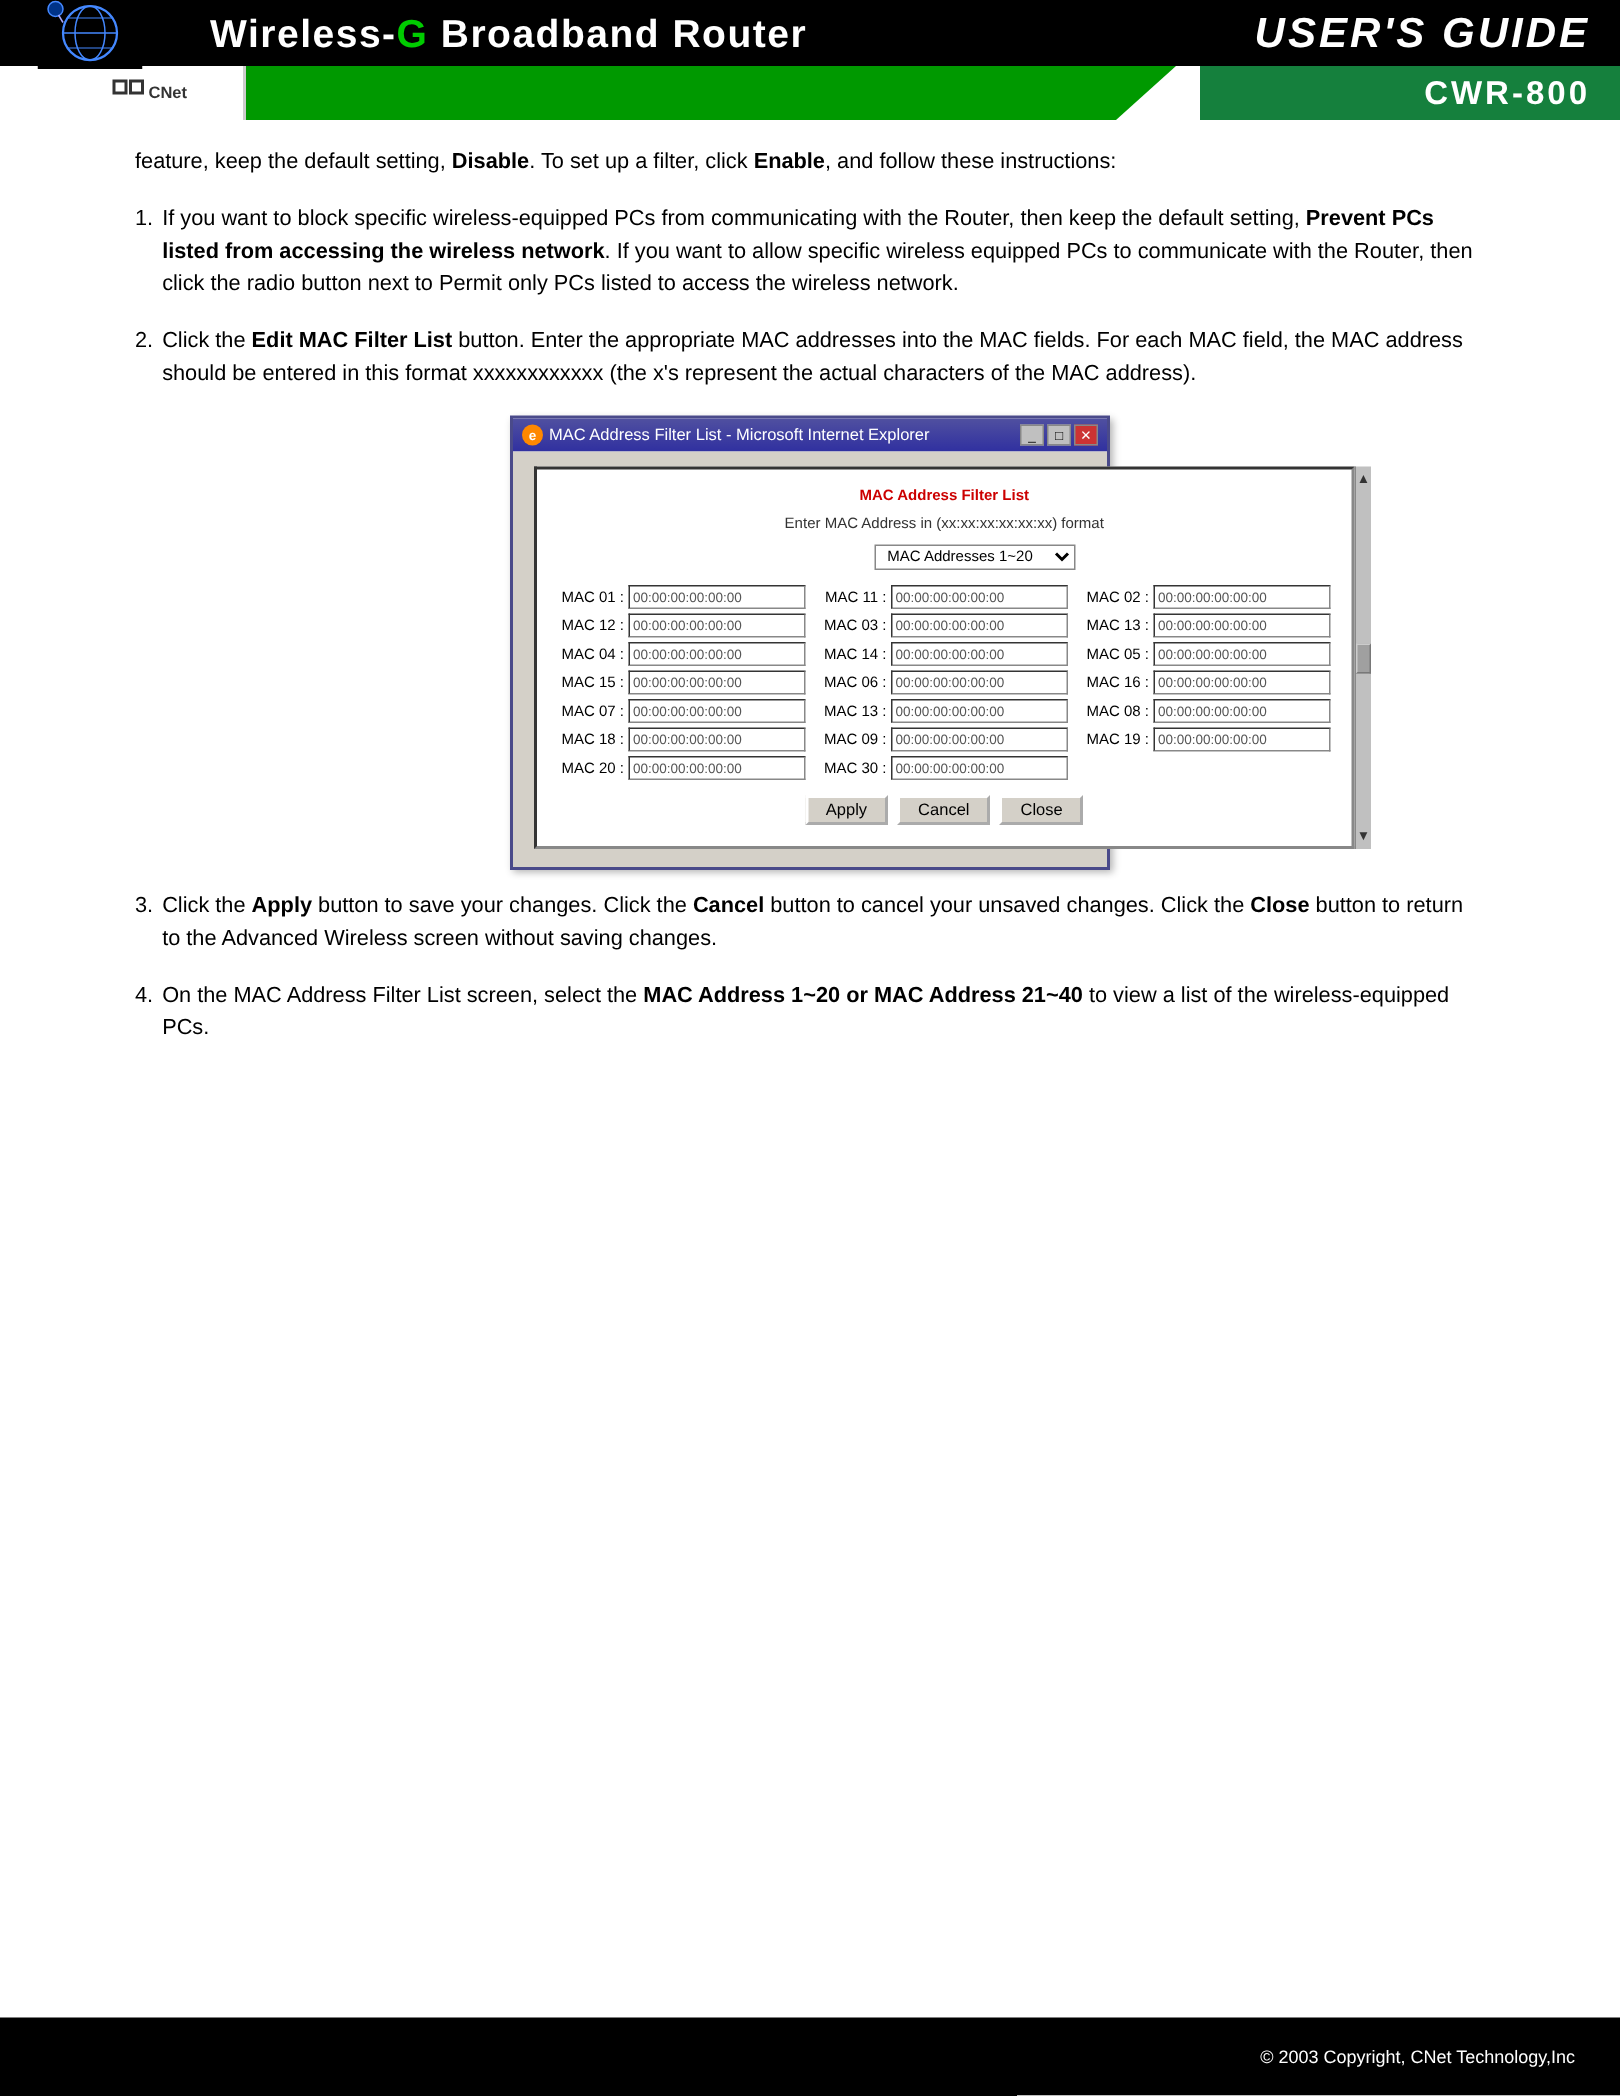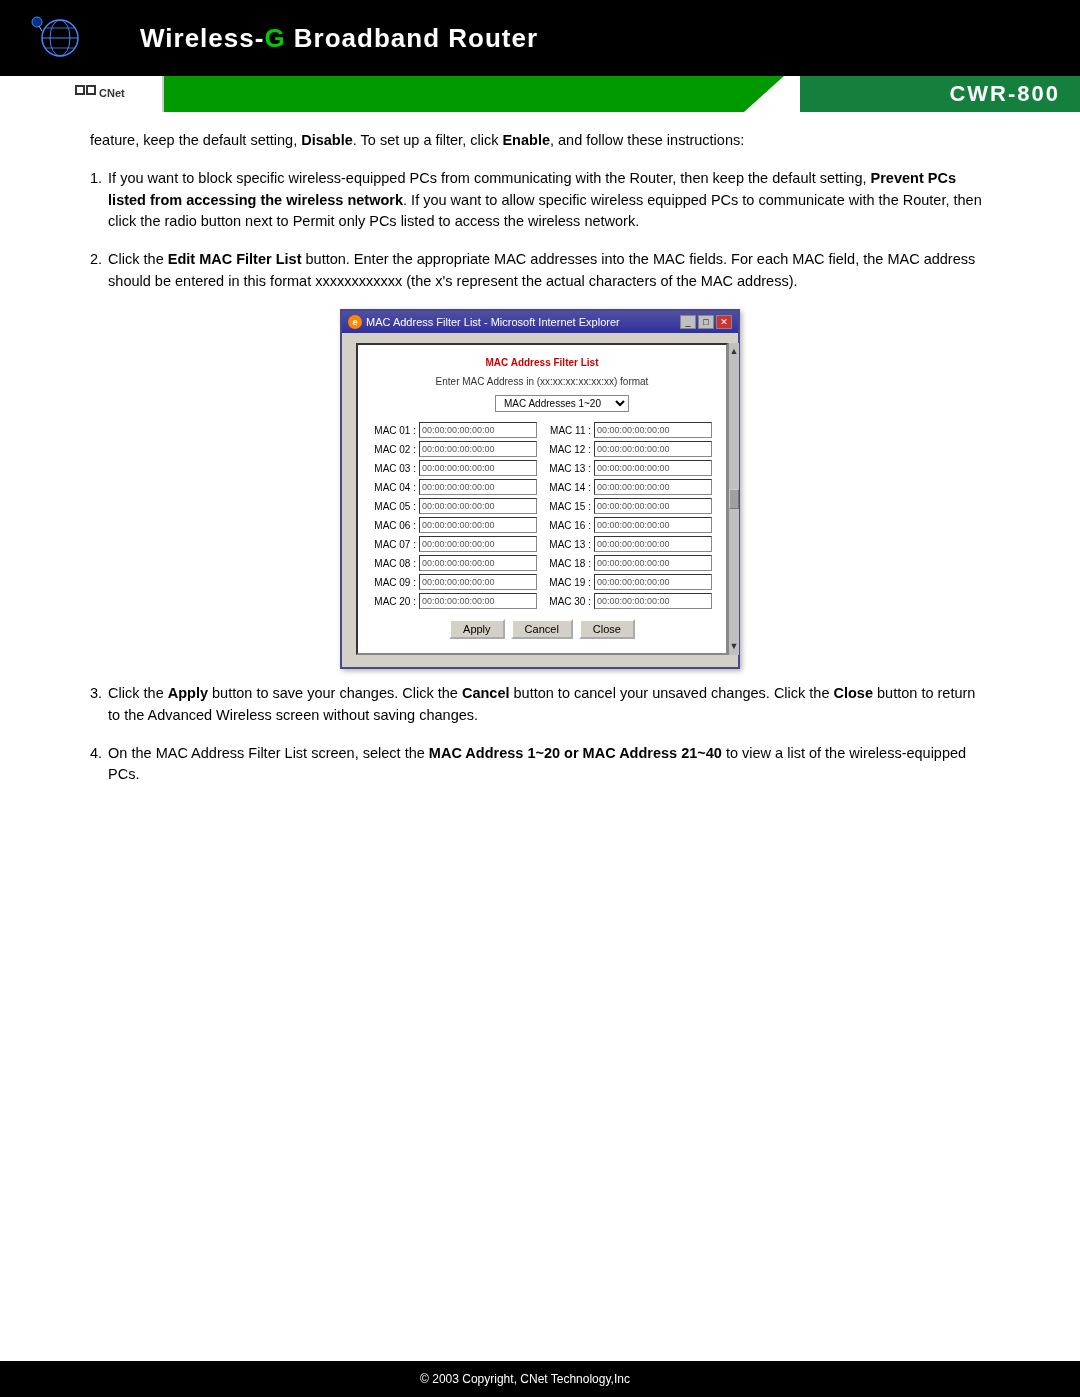--- a/index.html
+++ b/index.html
@@ -9,21 +9,21 @@
       font-family: Arial, sans-serif;
       background: #fff;
       position: relative;
     }
 
     
     .header {
       display: flex;
       align-items: stretch;
       background: #000;
-      height: 76px;
+      height: 44px;
     }
     .header-logo {
       background: #000;
       width: 120px;
       display: flex;
       align-items: center;
       justify-content: center;
       padding: 6px;
     }
     .logo-graphic {
@@ -228,21 +228,21 @@
     }
     .mac-dropdown {
       font-size: 10px;
       padding: 1px 4px;
       border: 1px solid #888;
       background: #fff;
       margin-left: 40px;
     }
     .mac-grid {
       display: grid;
-      grid-template-columns: 1fr 1fr;
+      grid-template-columns: 1fr 1fr 1fr;
       gap: 3px 10px;
       margin-bottom: 10px;
     }
     .mac-row {
       display: flex;
       align-items: center;
       gap: 3px;
       font-size: 10px;
     }
     .mac-label {
@@ -275,25 +275,25 @@
       cursor: pointer;
       min-width: 52px;
     }
 
     
     .footer {
       position: absolute;
       bottom: 0;
       left: 0;
       right: 0;
-      height: 36px;
+      height: 52px;
       background: #000;
       display: flex;
       align-items: center;
-      justify-content: center;
+      justify-content: flex-end;
       padding-right: 30px;
     }
     .footer-text {
       color: #fff;
       font-size: 12px;
       font-family: Arial, sans-serif;
     }
   </style>
 </head>
 <body>
@@ -310,20 +310,23 @@
       <line x1="20" y1="34" x2="50" y2="34" stroke="#4488ff" stroke-width="0.8"></line>
 
       <circle cx="12" cy="8" r="5" fill="#003388" stroke="#4488ff" stroke-width="1"></circle>
       <line x1="14" y1="12" x2="17" y2="17" stroke="#aaaaff" stroke-width="1"></line>
     </svg>
   </div>
   <div class="header-title">
     <span class="header-title-text">
       Wireless-<span class="g-letter">G</span> Broadband Router
     </span>
+  </div>
+  <div class="header-right">
+    <span class="users-guide">USER'S GUIDE</span>
   </div>
 </div>
 
 <div class="subheader">
   <div class="cnet-logo-bar">
     <span class="cnet-text">
       <svg width="60" height="28" viewBox="0 0 60 28">
         <rect x="0" y="0" width="60" height="28" fill="#fff"></rect>
 
         <rect x="2" y="6" width="10" height="10" fill="#333"></rect>

